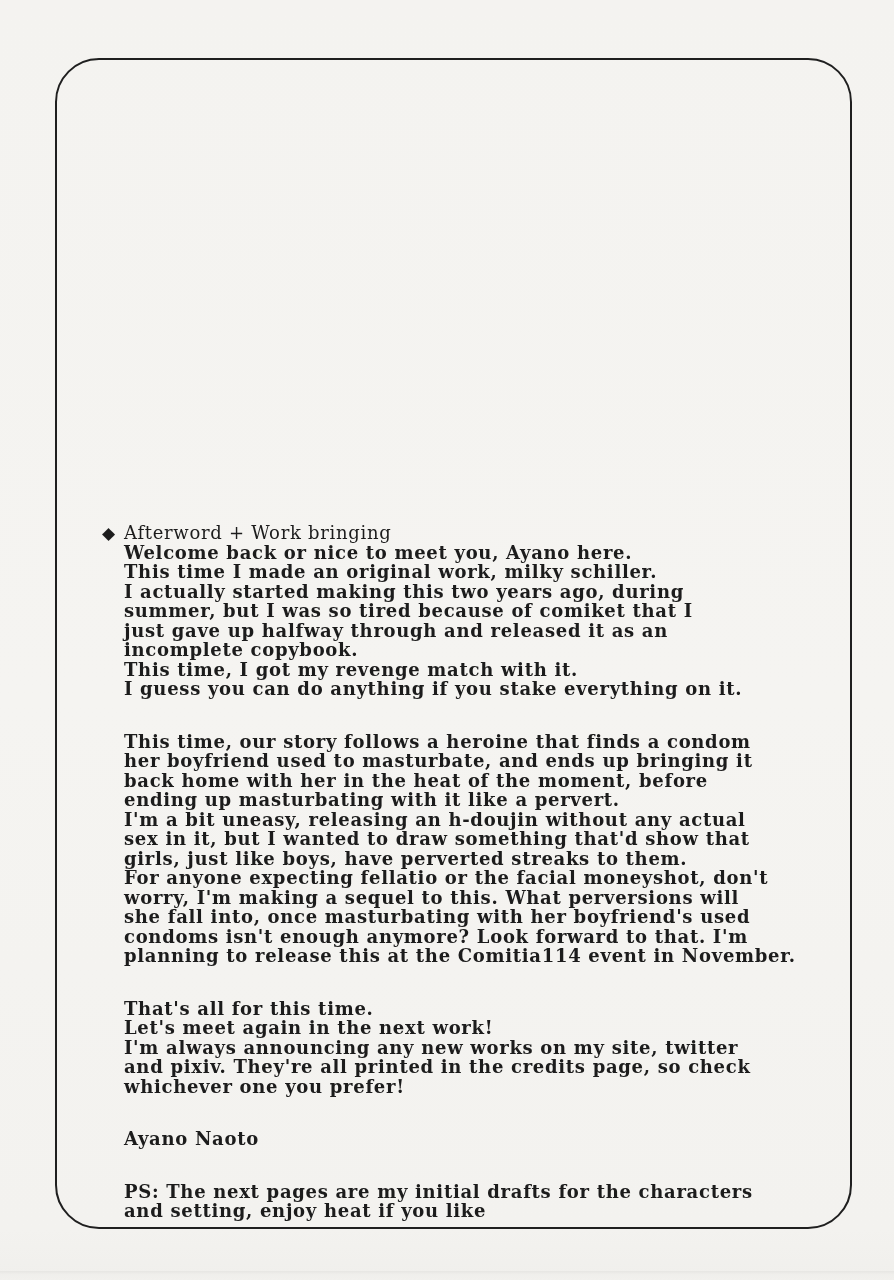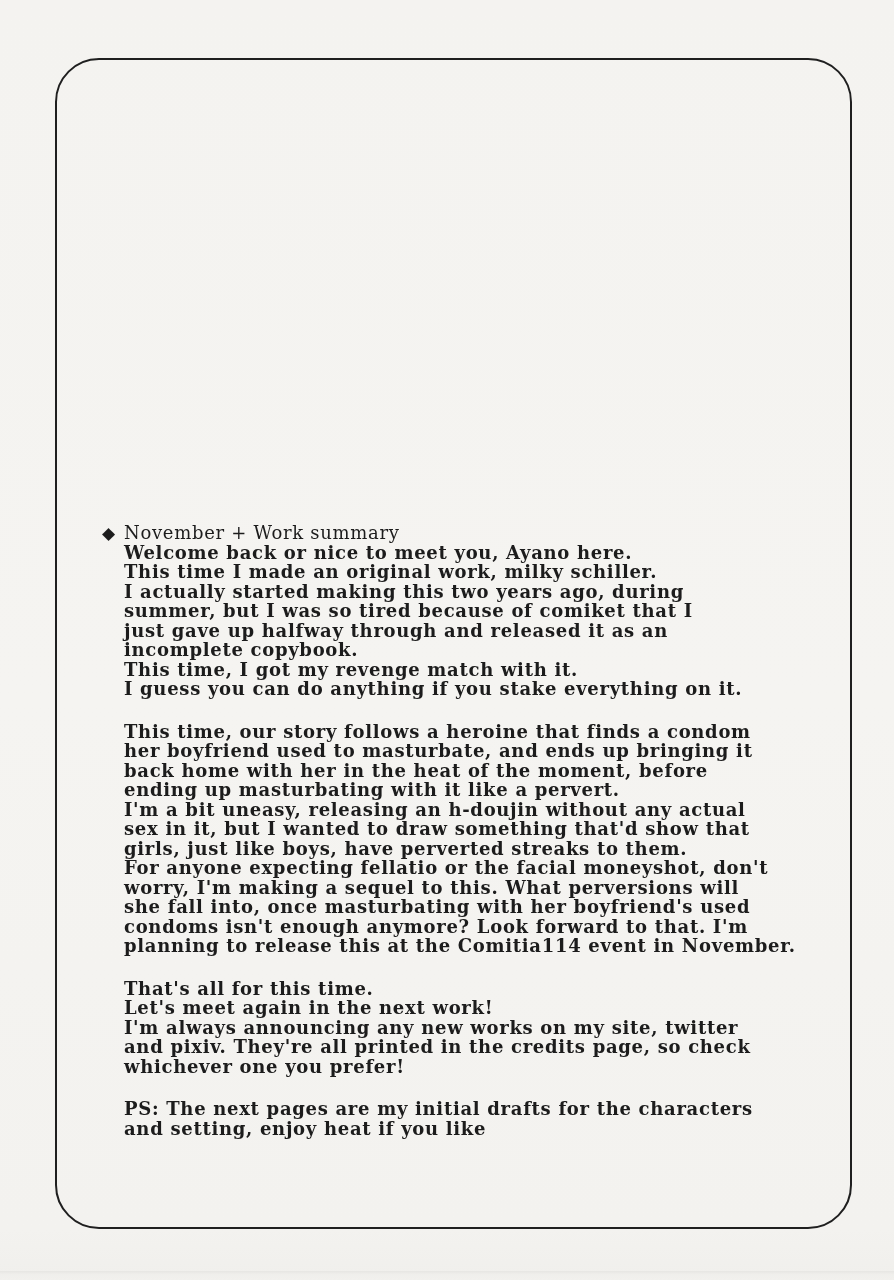--- a/index.html
+++ b/index.html
@@ -52,21 +52,21 @@
     top: 0.5px;
     font-size: 17px;
     letter-spacing: 0;
   }
   .para {
     margin: 0;
     white-space: pre-line;
     font-weight: bold;
   }
   #paragraphs .para + .para {
-    margin-top: 23px;
+    margin-top: 33px;
   }
   
   .bottom-edge {
     position: absolute;
     left: 0;
     top: 1271px;
     width: 894px;
     height: 9px;
     background: linear-gradient(180deg, #e4e3e0 0%, #efeeeb 35%, #f2f1ee 100%);
     opacity: 0.8;
@@ -74,21 +74,21 @@
 </style>
 </head>
 <body>
 
 <div class="scan">
   <div class="page-border"></div>
 
   <div class="afterword">
     <div class="heading-row">
       <span class="bullet">◆</span>
-      <span class="heading">November + Work summary</span>
+      <span class="heading">Afterword + Work bringing</span>
     </div>
     <div id="paragraphs">
         <p class="para">Welcome back or nice to meet you, Ayano here.
 This time I made an original work, milky schiller.
 I actually started making this two years ago, during
 summer, but I was so tired because of comiket that I
 just gave up halfway through and released it as an
 incomplete copybook.
 This time, I got my revenge match with it.
 I guess you can do anything if you stake everything on it.</p>
@@ -102,19 +102,20 @@
 For anyone expecting fellatio or the facial moneyshot, don't
 worry, I'm making a sequel to this. What perversions will
 she fall into, once masturbating with her boyfriend's used
 condoms isn't enough anymore? Look forward to that. I'm
 planning to release this at the Comitia114 event in November.</p>
         <p class="para">That's all for this time.
 Let's meet again in the next work!
 I'm always announcing any new works on my site, twitter
 and pixiv. They're all printed in the credits page, so check
 whichever one you prefer!</p>
+        <p class="para">Ayano Naoto</p>
         <p class="para">PS: The next pages are my initial drafts for the characters
 and setting, enjoy heat if you like</p>
       </div>
   </div>
 
   <div class="bottom-edge"></div>
 </div>
 
 </body></html>

